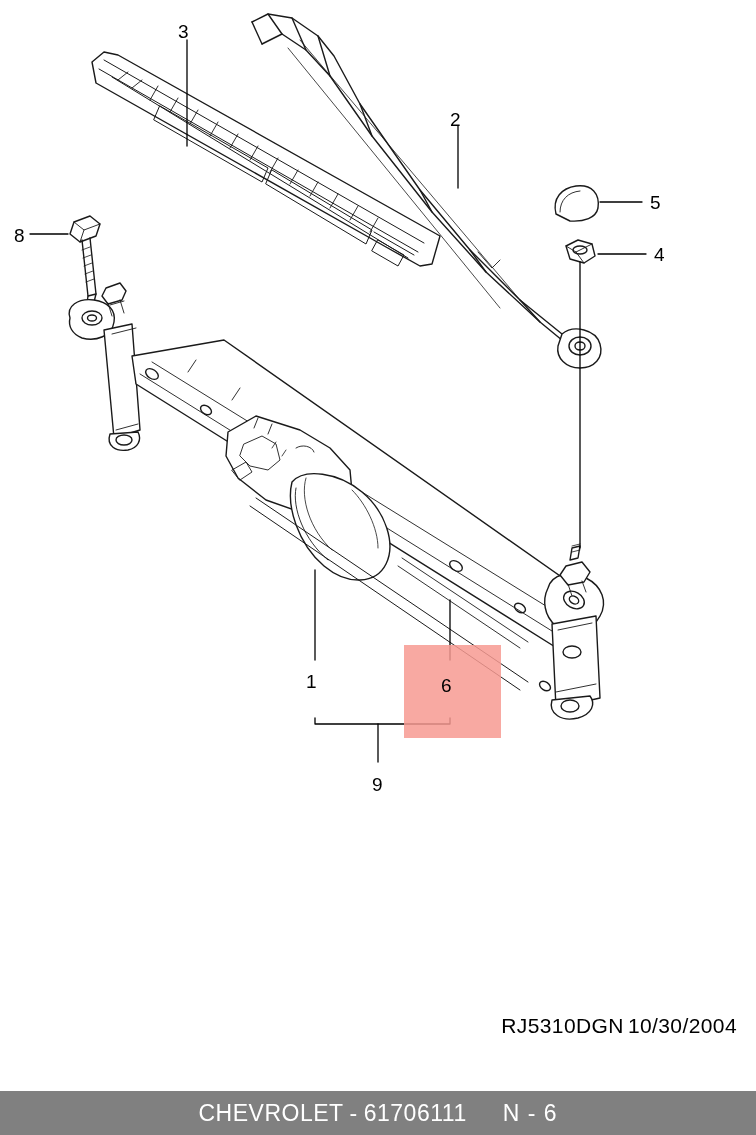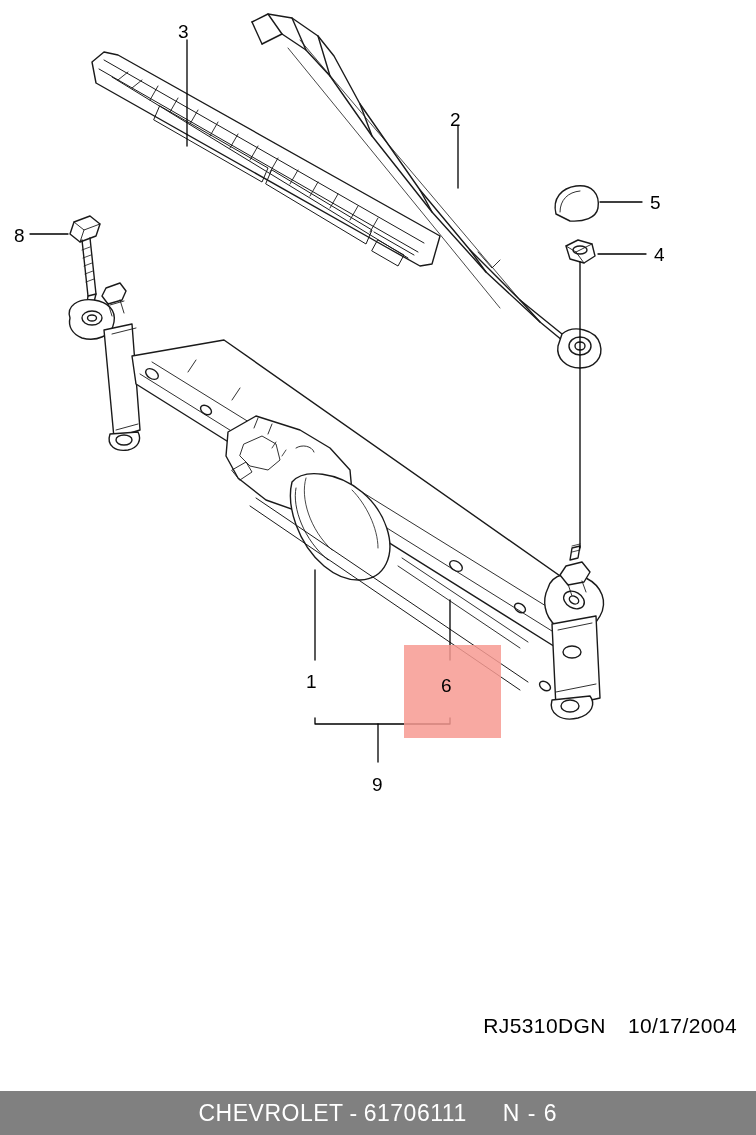--- a/index.html
+++ b/index.html
@@ -46,21 +46,21 @@
   }
   #drawing-number {
     position: absolute;
     right: 19px;
     top: 1014px;
     font-size: 21px;
     letter-spacing: 0.4px;
     color: #000;
     white-space: nowrap;
   }
-  #drawing-number .code { margin-right: 22px; }
+  #drawing-number .code { margin-right: 4px; }
   #footer-bar {
     position: absolute;
     left: 0;
     top: 1091px;
     width: 756px;
     height: 44px;
     background: #808080;
     display: flex;
     align-items: center;
     justify-content: center;
@@ -237,21 +237,21 @@
   <div class="callout" style="left:178px; top:22px;">3</div>
   <div class="callout" style="left:450px; top:110px;">2</div>
   <div class="callout" style="left:650px; top:193px;">5</div>
   <div class="callout" style="left:654px; top:245px;">4</div>
   <div class="callout" style="left:14px; top:226px;">8</div>
   <div class="callout" style="left:306px; top:672px;">1</div>
   <div class="callout" style="left:441px; top:676px;">6</div>
   <div class="callout" style="left:372px; top:775px;">9</div>
 
   <div id="drawing-number">
-    <span class="code">RJ5310DGN</span><span class="date">10/17/2004</span>
+    <span class="code">RJ5310DGN</span><span class="date">10/30/2004</span>
   </div>
 
   <div id="footer-bar">
     <div class="footer-text">
       <span class="brand">CHEVROLET</span><span class="dash">-</span><span class="partno">61706111</span><span class="sheet">N - 6</span>
     </div>
   </div>
 
 </div>
 

